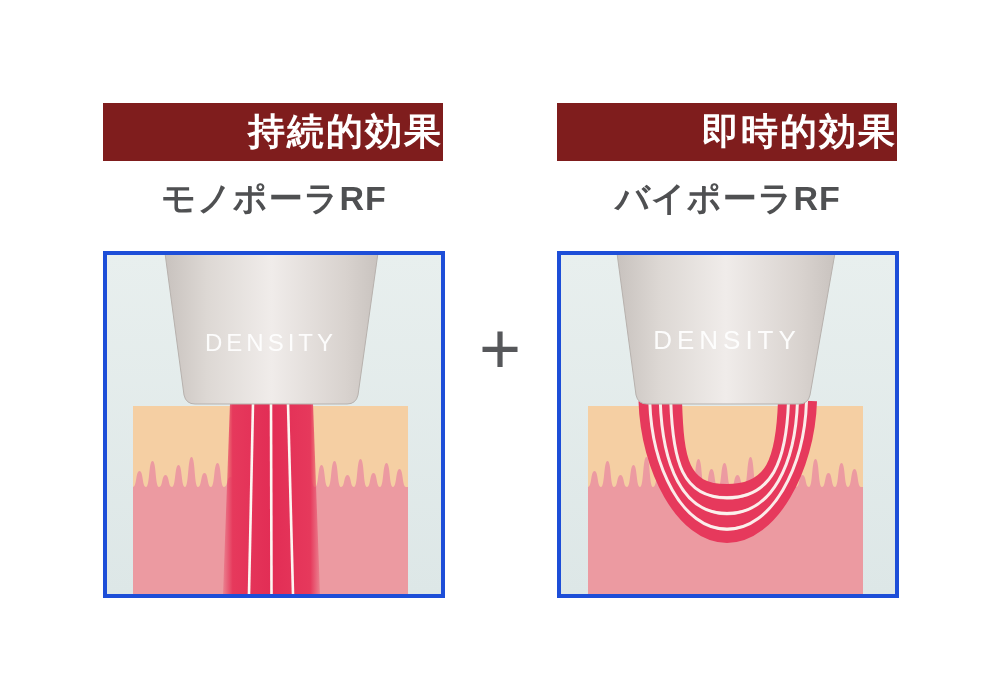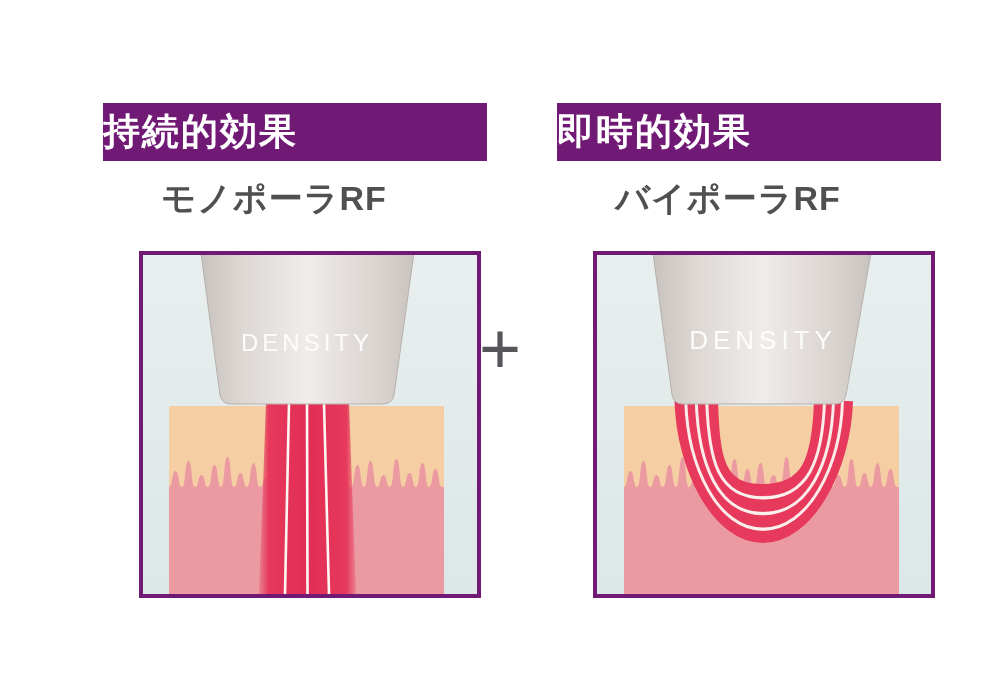--- a/index.html
+++ b/index.html
@@ -1,36 +1,36 @@
 <!DOCTYPE html>
 <html><head>
 <meta charset="utf-8">
 <style>
   html,body{margin:0;padding:0;}
   body{
     width:1000px;height:700px;position:relative;background:#ffffff;
     font-family:"Liberation Sans","DejaVu Sans",sans-serif;overflow:hidden;
   }
   .panel-header{
-    position:absolute;top:103px;width:384px;height:58px;
-    background:#701a75;color:#ffffff;display:flex;align-items:center;justify-content:flex-start;
+    position:absolute;top:103px;width:340px;height:58px;
+    background:#7f1d1d;color:#ffffff;display:flex;align-items:center;justify-content:flex-end;
     font-size:37px;font-weight:bold;letter-spacing:2px;
   }
   .panel-header.left{left:103px;}
   .panel-header.right{left:557px;}
   .panel-label{
     position:absolute;top:176px;width:342px;height:44px;
     display:flex;justify-content:center;
     color:#4f5052;font-size:34px;font-weight:bold;letter-spacing:1px;
   }
   .panel-label.left{left:103px;}
   .panel-label.right{left:557px;}
   .illust-box{
     position:absolute;top:251px;width:334px;height:339px;
-    border:4px solid #701a75;background:#0369a1;margin-left:36px;
+    border:4px solid #1d4ed8;background:#0369a1;
   }
   .illust-box.left{left:103px;}
   .illust-box.right{left:557px;}
   .illust-box svg{display:block;}
   .plus-wrap{
     position:absolute;left:455px;top:303px;width:90px;height:90px;
     display:flex;align-items:center;justify-content:center;
     color:#56575a;font-size:72px;font-weight:400;line-height:90px;
   }
 </style>

